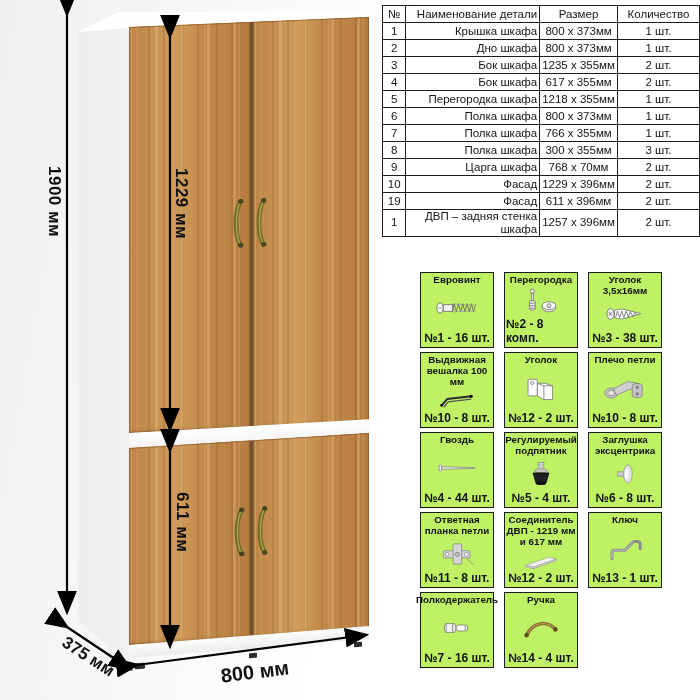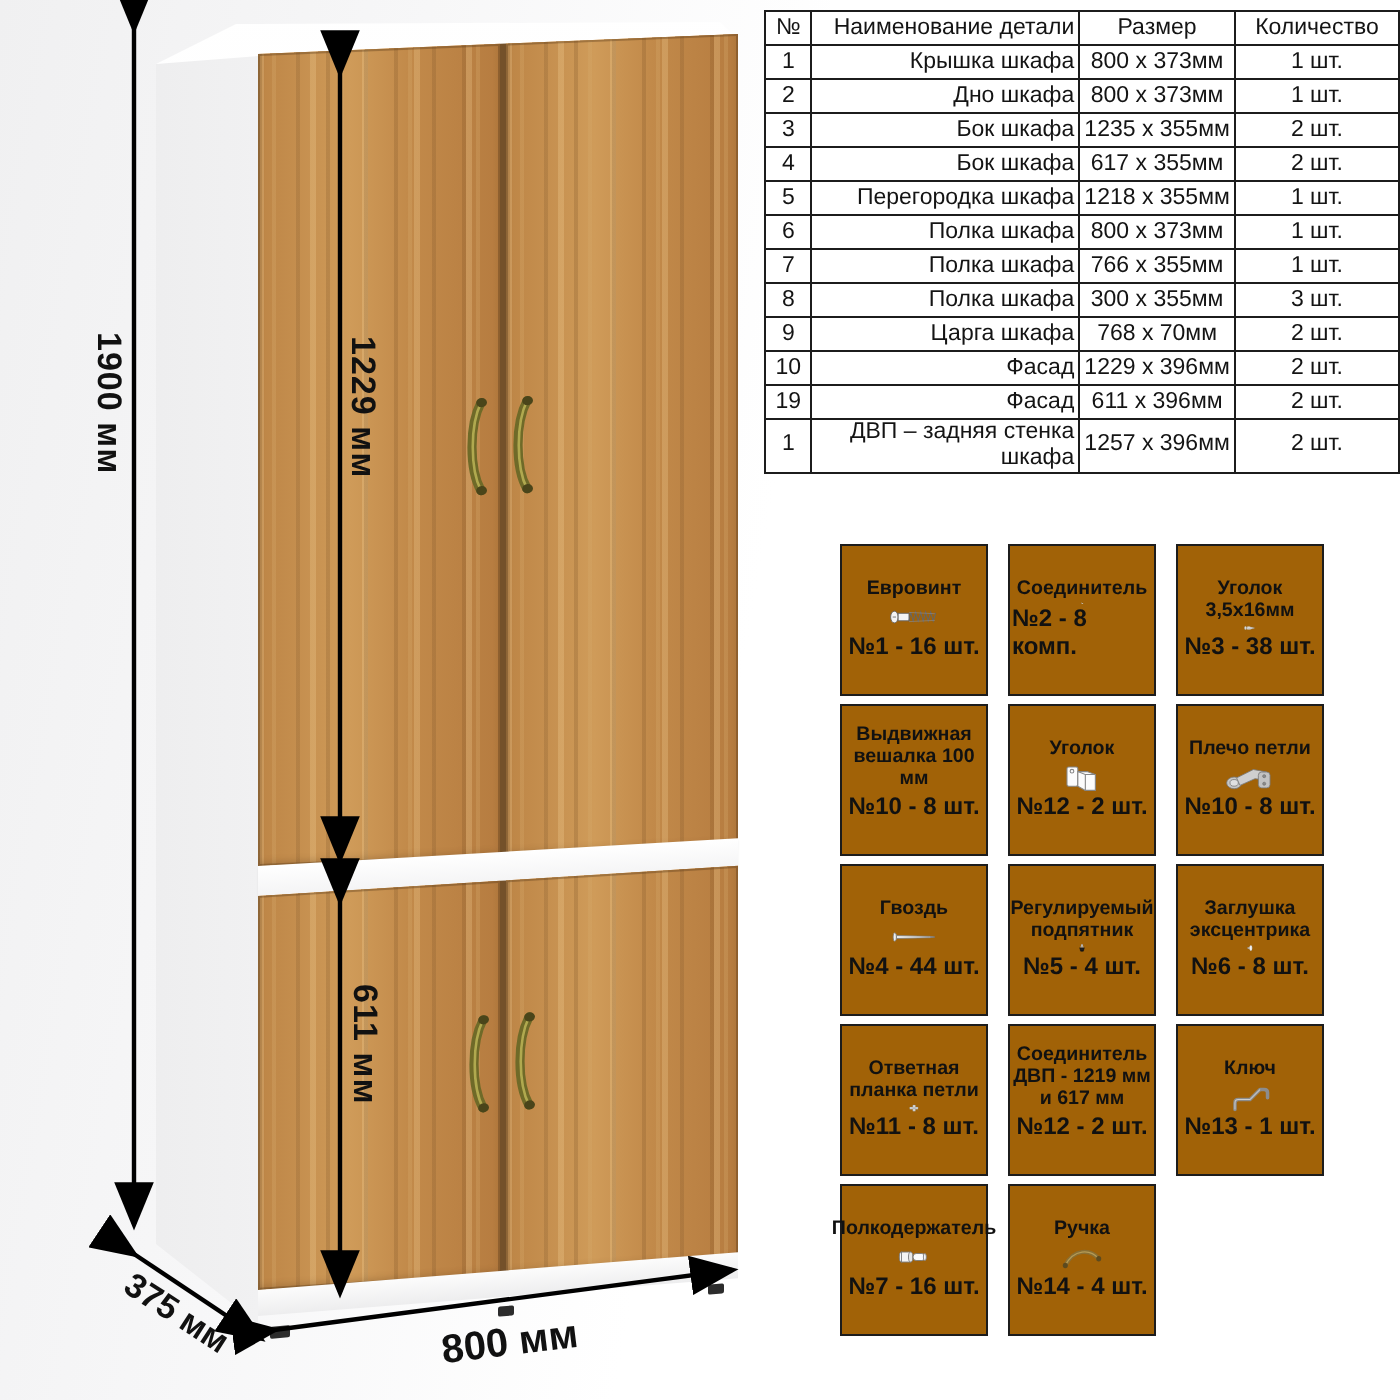--- a/index.html
+++ b/index.html
@@ -65,22 +65,22 @@
   table.parts th,table.parts td{border:1.4px solid #1c1c1c;padding:0 2px;line-height:1.12;
     font-weight:normal;height:16px;overflow:hidden;}
   table.parts .c0{width:19px;text-align:center;}
   table.parts .c1{width:134px;text-align:right;padding-left:3px;}
   table.parts .c2{width:77px;text-align:center;}
   table.parts .c3{width:79px;text-align:center;margin-left:32px;}
 
   
   .hw{position:absolute;left:420px;top:272px;display:grid;z-index:8;
     grid-template-columns:repeat(3,74px);grid-auto-rows:76px;gap:4px 10px;}
-  .hw-cell{border:1.6px solid #1c1c1c;background:#a16207;display:flex;flex-direction:column;
-    align-items:center;justify-content:flex-end;padding:17px 1px;box-sizing:border-box;}
+  .hw-cell{border:1.6px solid #1c1c1c;background:#bef264;display:flex;flex-direction:column;
+    align-items:center;justify-content:flex-end;padding:2px 1px;box-sizing:border-box;}
   .hw-title{font-weight:bold;font-size:9.8px;line-height:1.12;text-align:center;color:#111;}
   .hw-icon{flex:1;display:flex;align-items:center;justify-content:center;min-height:0;width:100%;}
   .hw-icon svg{width:58px;height:26px;max-height:100%;}
   .hw-qty{font-weight:bold;font-size:12px;color:#111;}
 </style>
 </head>
 <body>
 
 <div class="stage">
 
@@ -257,21 +257,21 @@
             </g>
             <line x1="4.5" y1="18" x2="8.5" y2="18" stroke="#666"></line>
             <path d="M24 23 l2-11 3 11 3-11 3 11 3-11 3 11 3-11 3 11 3-11 3 11 3-10" fill="none" stroke="#666" stroke-width="1.2"></path>
             <line x1="24" y1="12.5" x2="55" y2="14" stroke="#888" stroke-width=".8"></line>
             <line x1="24" y1="23.5" x2="55" y2="22" stroke="#888" stroke-width=".8"></line>
           </svg>
         </div>
         <div class="hw-qty">№1 - 16 шт.</div>
       </div>
       <div class="hw-cell">
-        <div class="hw-title">Соединитель</div>
+        <div class="hw-title">Перегородка</div>
         <div class="hw-icon">
           <svg viewBox="0 0 60 36">
             <g stroke="#666" fill="#ededed">
               <circle cx="18" cy="4.5" r="3"></circle>
               <rect x="16.6" y="7.5" width="2.8" height="10"></rect>
               <rect x="14" y="17.5" width="8" height="13" rx="2"></rect>
               <line x1="14" y1="21" x2="22" y2="21"></line>
               <line x1="14" y1="24.5" x2="22" y2="24.5"></line>
               <line x1="14" y1="28" x2="22" y2="28"></line>
               <ellipse cx="41" cy="27" rx="9.5" ry="6"></ellipse>

